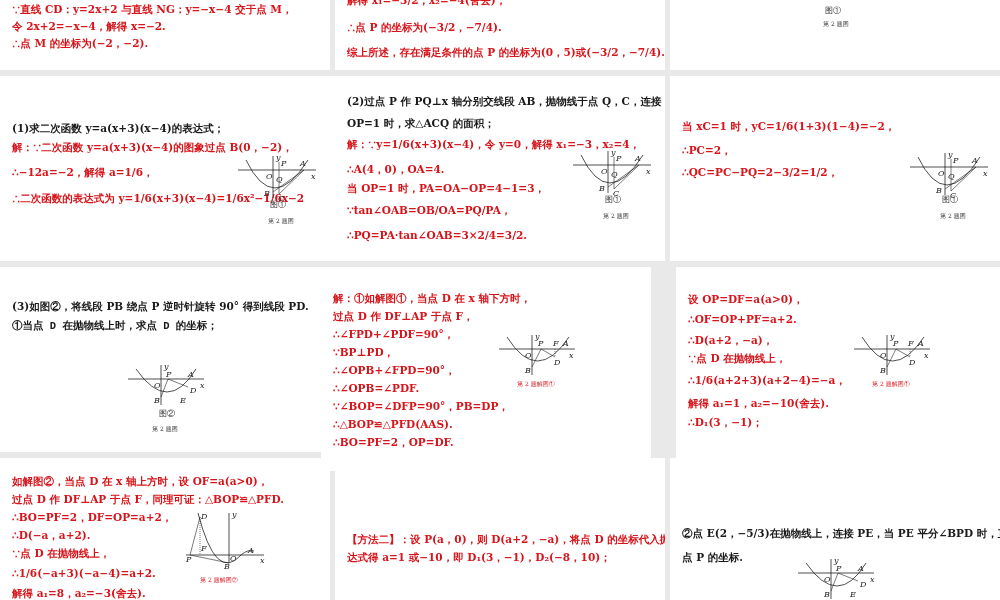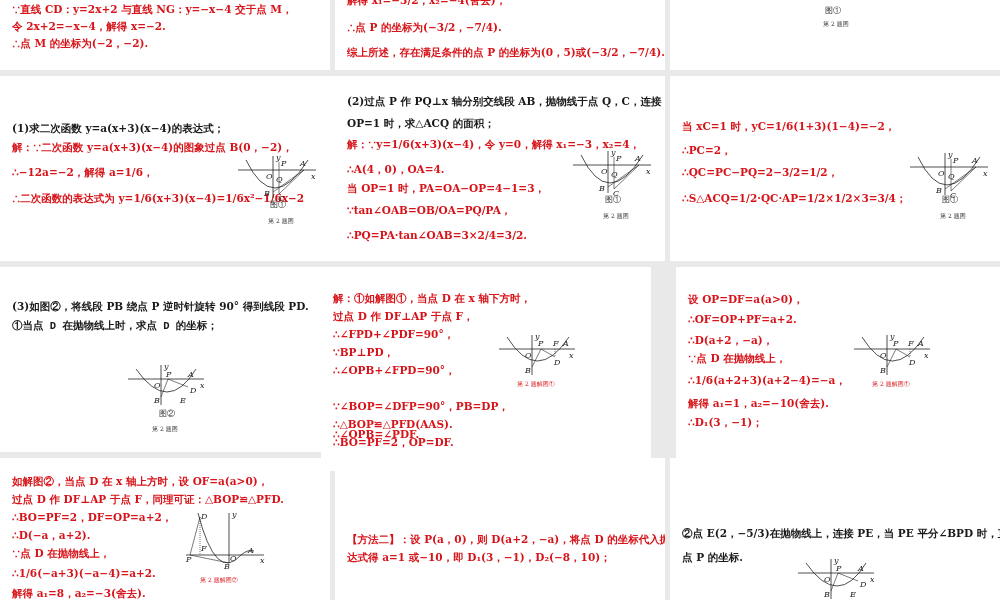--- a/index.html
+++ b/index.html
@@ -85,21 +85,20 @@
       <text x="40" y="45">C</text>
   </svg>
   <div class="cap" style="left:270px;top:118px;">图①</div>
   <div class="cap sm" style="left:268px;top:136px;">第 2 题图</div>
 </div>
 
 <div class="panel" style="left:670px;top:76px;width:330px;height:185px;">
   <div class="line red" style="left:12px;top:43px;">当 xC=1 时，yC=1/6(1+3)(1−4)=−2，</div>
   <div class="line red" style="left:12px;top:67px;">∴PC=2，</div>
   <div class="line red" style="left:12px;top:89px;">∴QC=PC−PQ=2−3/2=1/2，</div>
-  <div class="line red" style="left:12px;top:115px;">∴S△ACQ=1/2·QC·AP=1/2×1/2×3=3/4；</div>
   <svg width="80" height="45" style="left:240px;top:77px;">
     <line x1="0" y1="14" x2="78" y2="14" stroke="#222" stroke-width="0.8"></line>
     <line x1="35" y1="0" x2="35" y2="42" stroke="#222" stroke-width="0.8"></line>
     <path d="M8,4 Q35,60 70,4" fill="none" stroke="#222" stroke-width="0.8"></path>
     <line x1="41" y1="6" x2="41" y2="38" stroke="#222" stroke-width="0.6"></line>
     <line x1="35" y1="36" x2="66" y2="14" stroke="#222" stroke-width="0.6"></line>
     <line x1="41" y1="38" x2="66" y2="14" stroke="#222" stroke-width="0.6"></line>
     <text x="38" y="4">y</text>
       <text x="43" y="10">P</text>
       <text x="62" y="10">A</text>
@@ -134,21 +133,21 @@
   <div class="cap" style="left:159px;top:141px;">图②</div>
   <div class="cap sm" style="left:152px;top:158px;">第 2 题图</div>
 </div>
 
 <div class="panel" style="left:321px;top:267px;width:330px;height:204px;">
   <div class="line red" style="left:12px;top:24px;">解：①如解图①，当点 D 在 x 轴下方时，</div>
   <div class="line red" style="left:12px;top:42px;">过点 D 作 DF⊥AP 于点 F，</div>
   <div class="line red" style="left:12px;top:60px;">∴∠FPD+∠PDF=90°，</div>
   <div class="line red" style="left:12px;top:78px;">∵BP⊥PD，</div>
   <div class="line red" style="left:12px;top:96px;">∴∠OPB+∠FPD=90°，</div>
-  <div class="line red" style="left:12px;top:114px;margin-top:46px;">∴∠OPB=∠PDF.</div>
+  <div class="line red" style="left:12px;top:114px;">∴∠OPB=∠PDF.</div>
   <div class="line red" style="left:12px;top:132px;">∵∠BOP=∠DFP=90°，PB=DP，</div>
   <div class="line red" style="left:12px;top:150px;">∴△BOP≌△PFD(AAS).</div>
   <div class="line red" style="left:12px;top:168px;">∴BO=PF=2，OP=DF.</div>
   <svg width="80" height="40" style="left:178px;top:68px;">
     <line x1="0" y1="14" x2="76" y2="14" stroke="#222" stroke-width="0.8"></line>
     <line x1="33" y1="0" x2="33" y2="40" stroke="#222" stroke-width="0.8"></line>
     <path d="M8,2 Q38,50 70,2" fill="none" stroke="#222" stroke-width="0.8"></path>
     <line x1="33" y1="32" x2="42" y2="14" stroke="#222" stroke-width="0.6"></line>
     <line x1="42" y1="14" x2="56" y2="22" stroke="#222" stroke-width="0.6"></line>
     <line x1="56" y1="14" x2="56" y2="22" stroke="#222" stroke-width="0.6" stroke-dasharray="1,1"></line>

